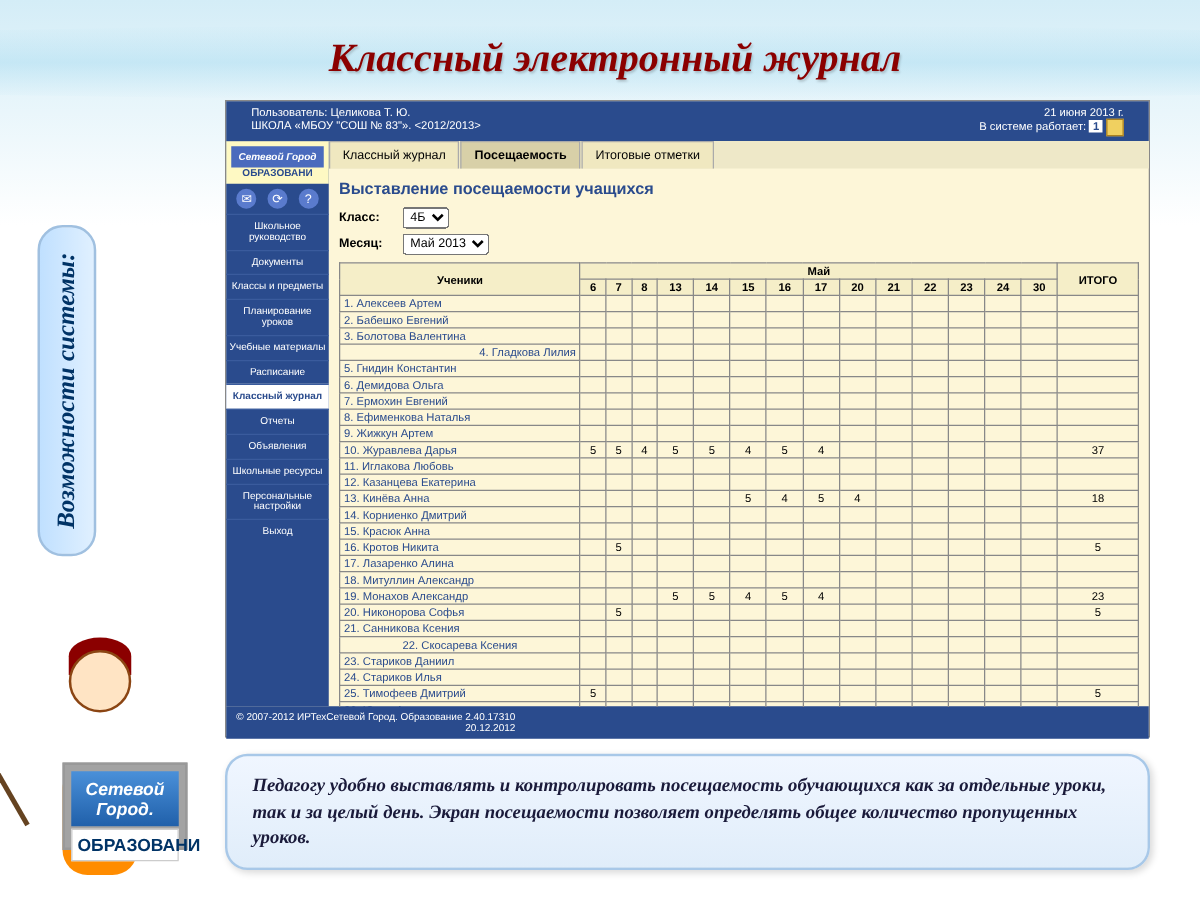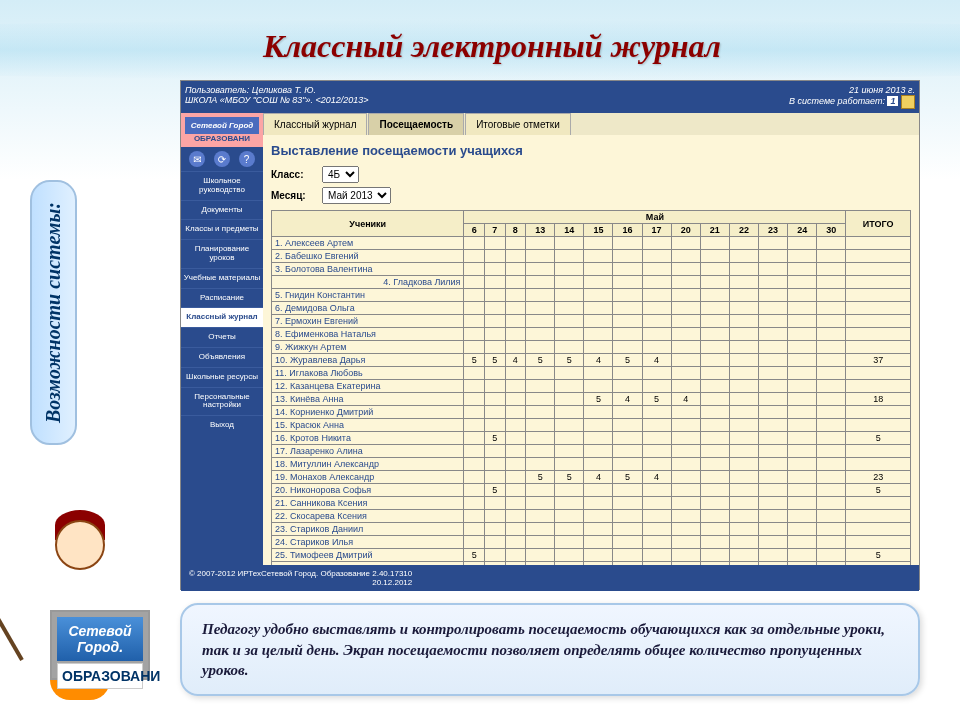--- a/index.html
+++ b/index.html
@@ -10,26 +10,26 @@
 .teacher { position: absolute; left: 20px; bottom: 30px; width: 120px; height: 180px; }
 .teacher-body { width: 60px; height: 80px; background: #ff8c00; border-radius: 10px 10px 20px 20px; margin: 0 auto; position: relative; top: 60px; }
 .teacher-head { width: 50px; height: 50px; background: #ffe4c4; border-radius: 50%; margin: 0 auto; position: relative; top: 10px; border: 2px solid #8b4513; }
 .teacher-hair { position: absolute; top: 0; left: 35px; width: 50px; height: 30px; background: #8b0000; border-radius: 50% 50% 0 0; }
 .teacher-pointer { position: absolute; left: 0; top: 50px; width: 4px; height: 100px; background: #654321; transform: rotate(-30deg); transform-origin: bottom; }
 .logo-box { position: absolute; left: 50px; bottom: 40px; width: 100px; height: 70px; background: #a3a3a3; border: 2px solid #999; padding: 5px; text-align: center; font-size: 14px; }
 .logo-blue { background: linear-gradient(180deg, #4a90d9, #2060aa); color: #fff; padding: 6px 4px; font-weight: bold; font-style: italic; }
 .logo-white { background: #fff; color: #003366; padding: 4px; font-weight: bold; border: 1px solid #ccc; margin-top: 2px; }
 .description { position: absolute; left: 180px; bottom: 24px; right: 40px; background: linear-gradient(180deg, #f0f6ff, #e0edfa); border: 2px solid #a8c8e8; border-radius: 18px; padding: 14px 20px; font-size: 15px; font-weight: bold; font-style: italic; color: #1a1a3a; line-height: 1.35; font-family: 'Times New Roman', serif; box-shadow: 2px 2px 6px rgba(0,0,0,0.15); }
 .app-window { position: absolute; left: 180px; top: 80px; width: 740px; height: 510px; background: #fdf6d8; border: 1px solid #888; font-size: 10px; }
-.app-header { background: #2a4b8d; color: #fff; padding: 4px 4px; display: flex; justify-content: space-between; font-style: italic; }
+.app-header { background: #2a4b8d; color: #fff; padding: 4px 20px; display: flex; justify-content: space-between; }
 .app-header-left { font-size: 9px; }
 .app-header-right { font-size: 9px; text-align: right; }
 .app-body { display: flex; height: calc(100% - 56px); }
 .sidebar { width: 82px; background: #2a4b8d; color: #fff; font-size: 8px; text-align: center; }
-.sidebar-logo { background: #fca5a5; color: #2a4b8d; padding: 4px; font-size: 8px; font-weight: bold; }
+.sidebar-logo { background: #fef9c3; color: #2a4b8d; padding: 4px; font-size: 8px; font-weight: bold; }
 .sidebar-logo .top { background: #4a6bbd; color: #fff; padding: 4px; font-style: italic; }
 .sidebar-icons { padding: 4px; display: flex; justify-content: space-around; }
 .sidebar-icons span { width: 16px; height: 16px; background: #5a7bcd; border-radius: 50%; display: inline-flex; align-items: center; justify-content: center; font-size: 10px; }
 .sidebar-item { padding: 5px 2px; border-top: 1px solid #3a5b9d; cursor: pointer; line-height: 1.1; }
 .sidebar-item.active { background: #fff; color: #2a4b8d; font-weight: bold; }
 .main-content { flex: 1; padding: 0; overflow: auto; }
 .tabs { display: flex; background: #eee8c8; }
 .tab { padding: 5px 10px; border: 1px solid #aaa; border-bottom: none; background: #f0e8c0; cursor: pointer; font-size: 10px; margin-right: 1px; }
 .tab.active { background: #d8d0a8; font-weight: bold; }
 .content-area { padding: 8px; }
@@ -502,21 +502,21 @@
                 <td class="num"></td>
                 <td class="num"></td>
                 <td class="num"></td>
                 <td class="num"></td>
                 <td class="num"></td>
                 <td class="num"></td>
                 <td class="num"></td>
                 <td class="num"></td>
               </tr>
               <tr>
-                <td style="color: rgb(42, 75, 141); white-space: nowrap;">22. Скосарева Ксения</td>
+                <td style="color: rgb(42, 75, 141); white-space: nowrap; text-align: center;">22. Скосарева Ксения</td>
                 <td class="num"></td>
                 <td class="num"></td>
                 <td class="num"></td>
                 <td class="num"></td>
                 <td class="num"></td>
                 <td class="num"></td>
                 <td class="num"></td>
                 <td class="num"></td>
                 <td class="num"></td>
                 <td class="num"></td>

